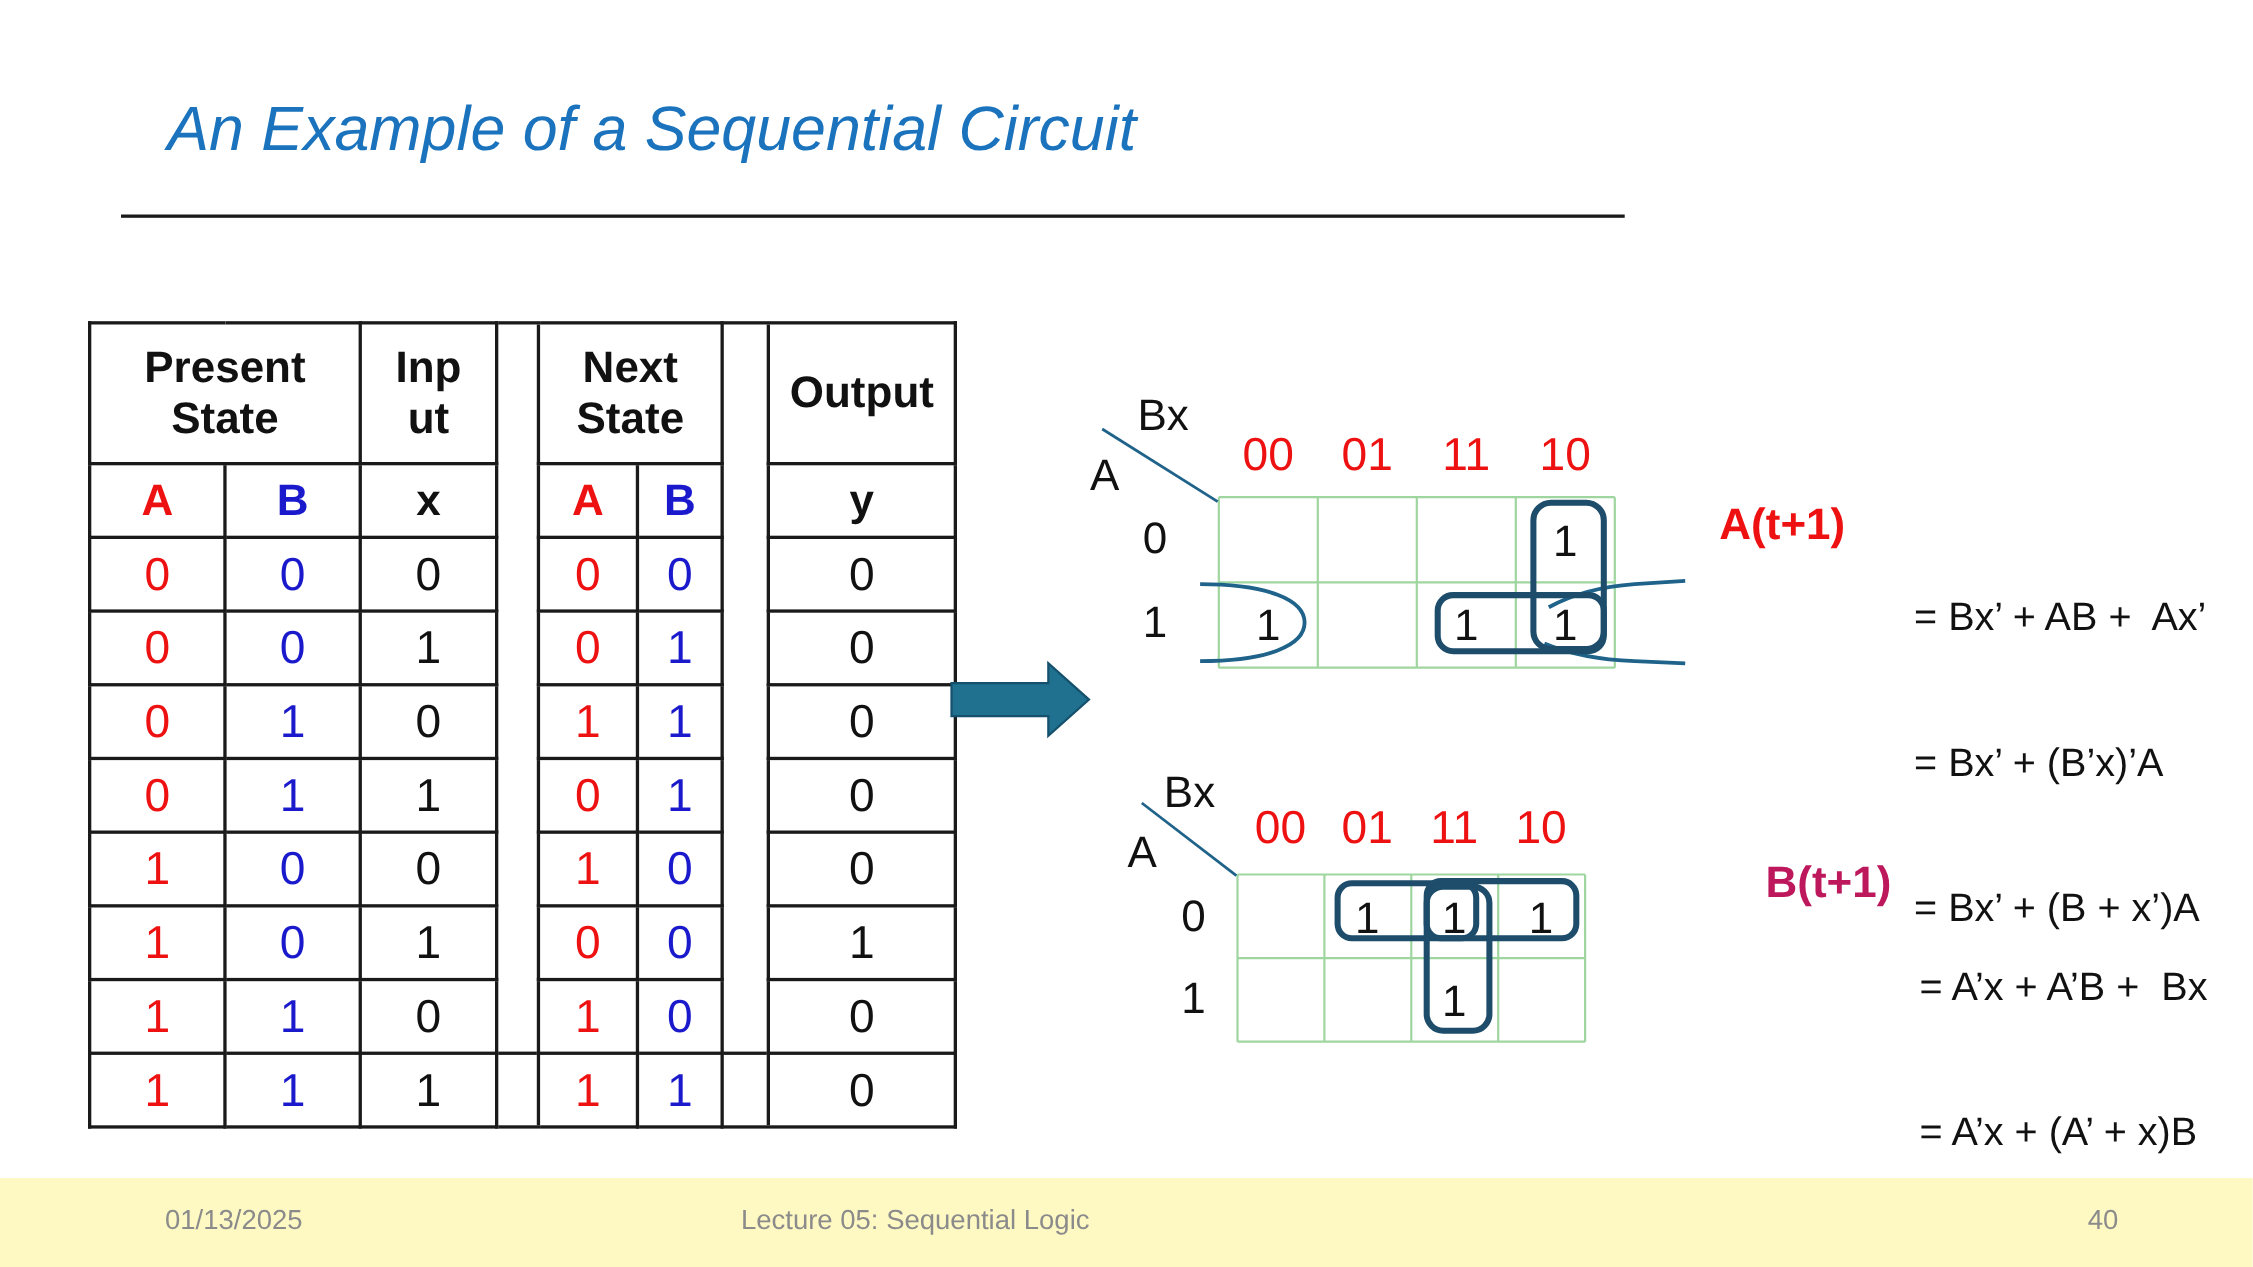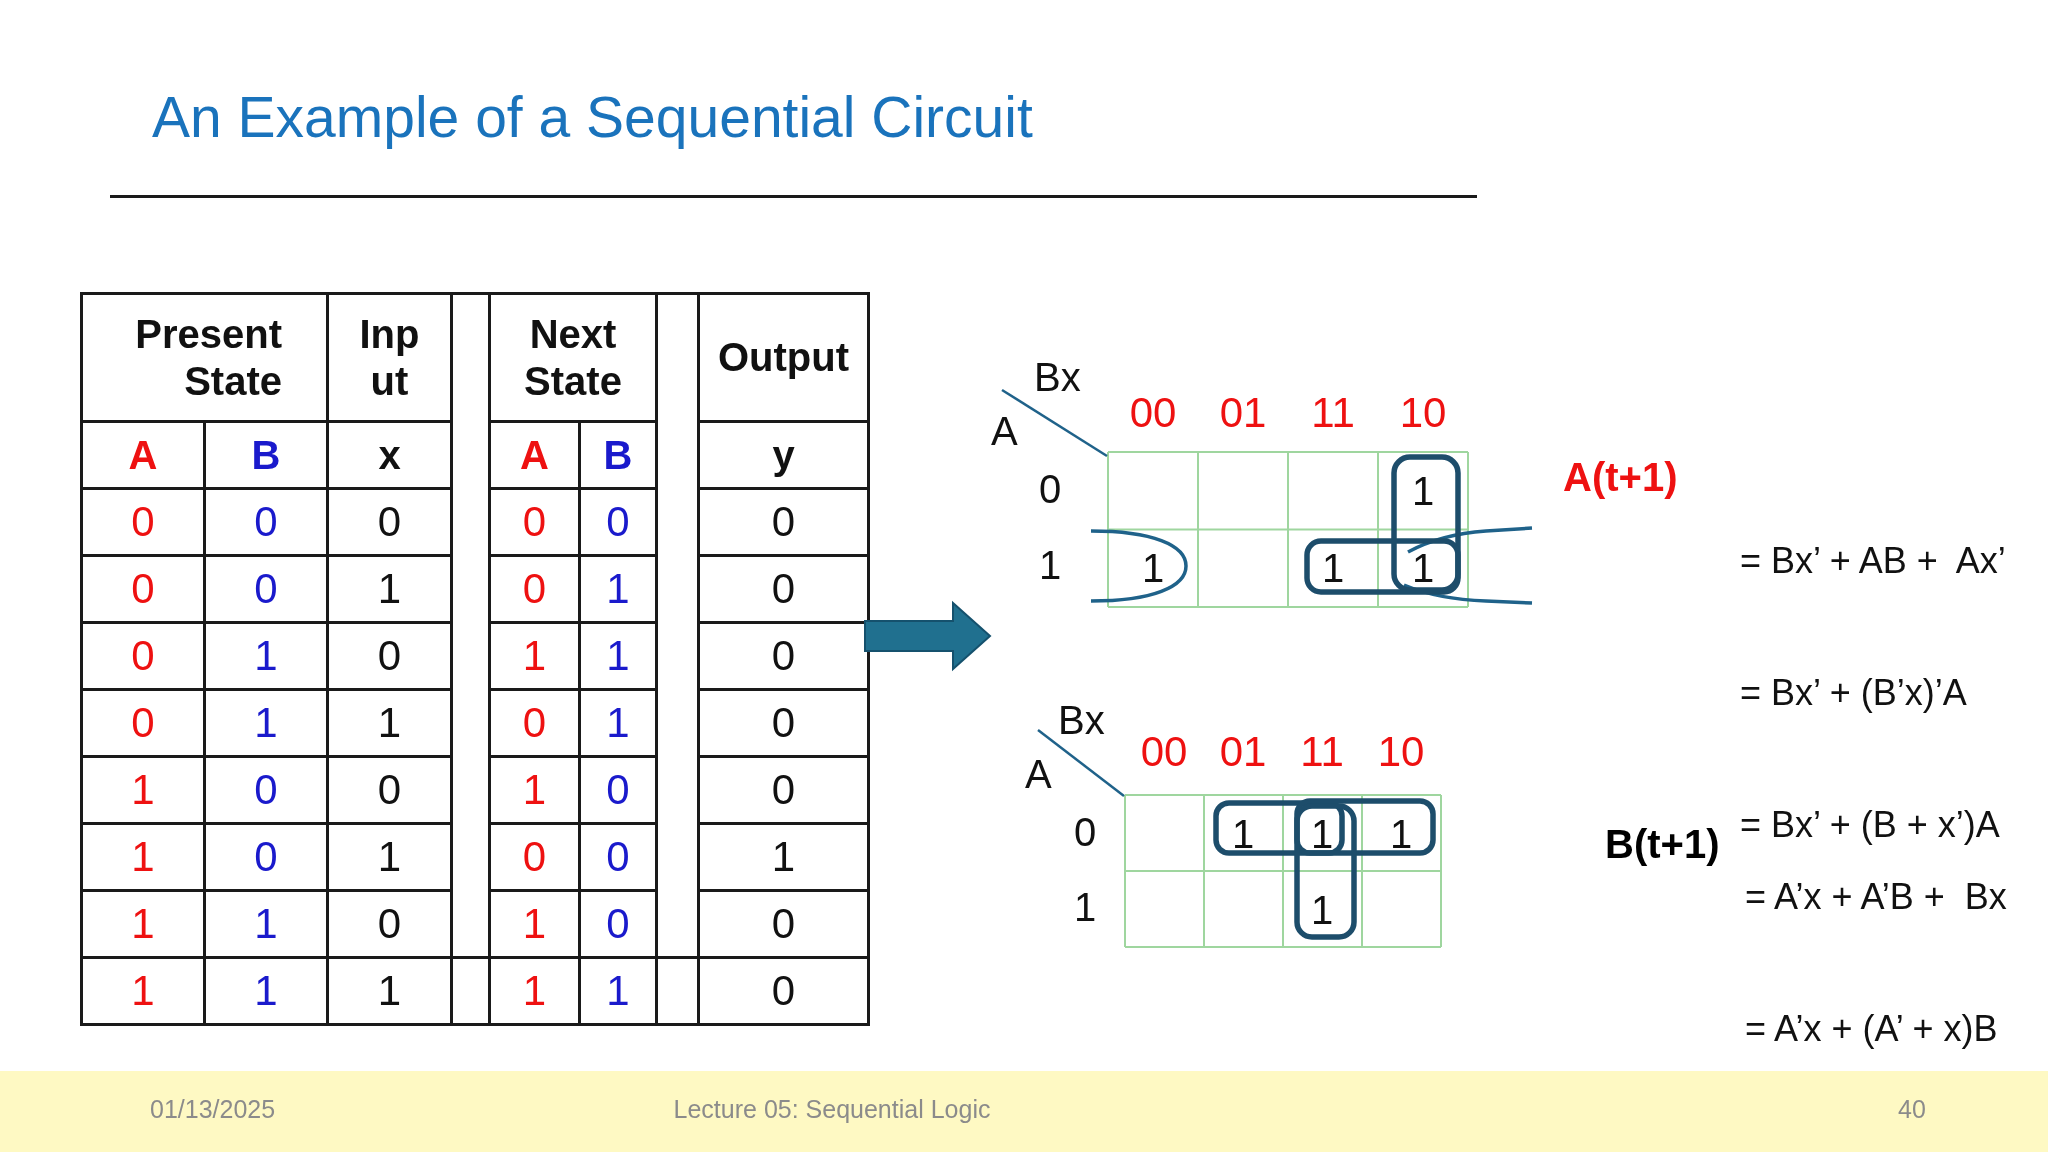--- a/index.html
+++ b/index.html
@@ -1,49 +1,49 @@
 <!DOCTYPE html>
 <html><head>
 <meta charset="utf-8">
 <style>
   html,body{margin:0;padding:0;}
   body{width:2048px;height:1152px;background:#ffffff;overflow:hidden;
        font-family:"Liberation Sans",sans-serif;color:#111;}
   .slide{position:relative;width:2048px;height:1152px;background:#fff;}
 
   .title{position:absolute;left:152px;top:84px;margin:0;font-size:57px;font-weight:400;
-         color:#1a73bc;white-space:nowrap;}
+         color:#1a73bc;white-space:nowrap;font-style:italic;}
   .rule{position:absolute;left:110px;top:195px;width:1367px;height:3px;background:#1a1a1a;}
 
   
   .stable{position:absolute;left:80px;top:292px;border-collapse:collapse;table-layout:fixed;}
   .stable td{text-align:center;vertical-align:middle;padding:0;}
   .c{border:3px solid #1a1a1a;background:#fff;}
   .gap{border:none;}
   .gt{border-top:3px solid #1a1a1a;}
   .gb{border-top:3px solid #1a1a1a;border-bottom:3px solid #1a1a1a;}
   .hdr{font-weight:bold;font-size:40px;line-height:1.17;}
   .sub{font-weight:bold;font-size:40px;}
   .dig{font-size:42px;}
   .red{color:#ee1111;}
   .blue{color:#1a1acc;}
   tr.h1{height:128px;} tr.h2{height:67px;} tr.dr{height:67px;}
-  .w-present{display:inline-block;width:155px;text-align:right;}
+  .w-present{display:inline-block;width:155px;}
   .w-next{display:inline-block;width:112px;}
   .w-input{display:inline-block;width:80px;word-break:break-all;}
 
   .abs{position:absolute;}
   svg text{font-family:"Liberation Sans",sans-serif;}
 
   
   .eq-label{position:absolute;font-size:40px;font-weight:bold;white-space:pre;}
   .eq-lines{position:absolute;font-size:36px;line-height:44px;white-space:pre;color:#111;}
   .eq-a-label{left:1563px;top:455px;color:#ee1111;}
   .eq-a-lines{left:1712px;top:451px;margin-left:28px;}
-  .eq-b-label{left:1605px;top:822px;color:#000000;}
+  .eq-b-label{left:1605px;top:780px;color:#be185d;}
   .eq-b-lines{left:1745px;top:787px;}
 
   
   .footer{position:absolute;left:0;top:1071px;width:2048px;height:81px;background:#fef9c3;
           color:#8b8b8b;font-size:25px;}
   .footer .date{position:absolute;left:150px;top:24px;}
   .footer .center{position:absolute;left:0;top:24px;width:1664px;text-align:center;}
   .footer .page{position:absolute;left:1898px;top:24px;}
 </style>
 </head>

